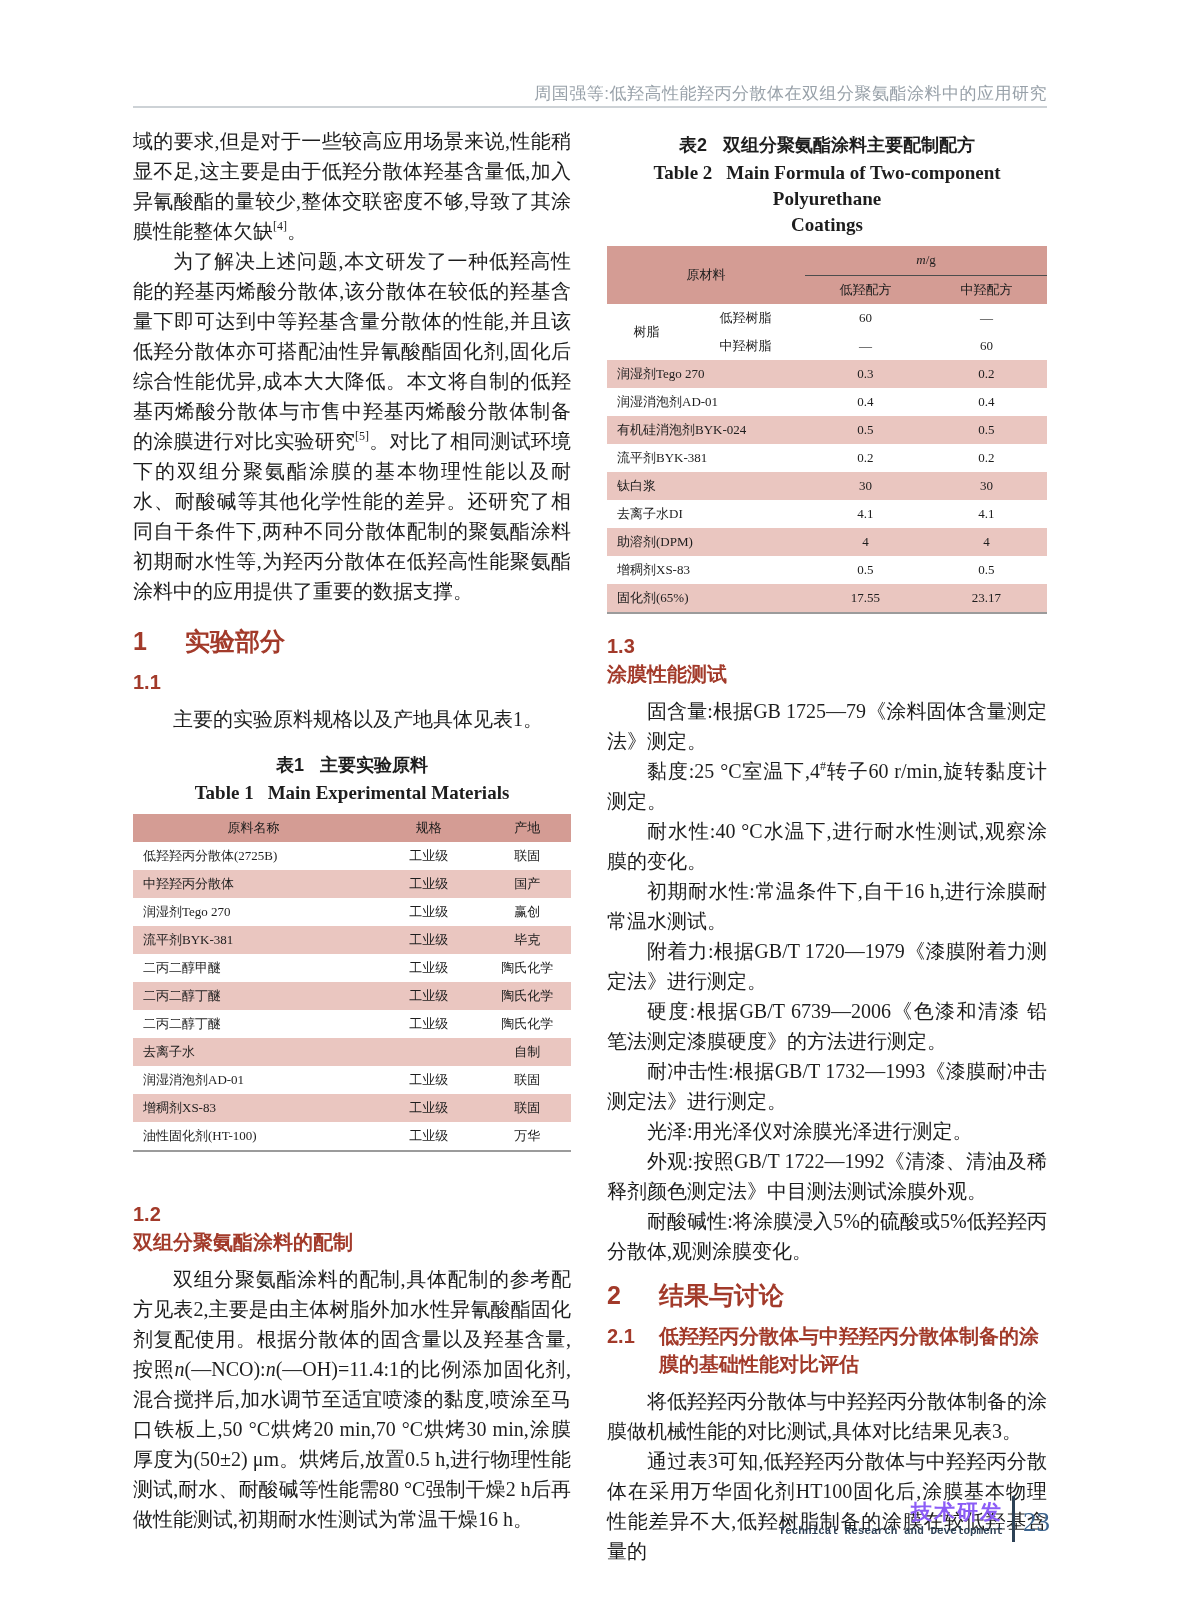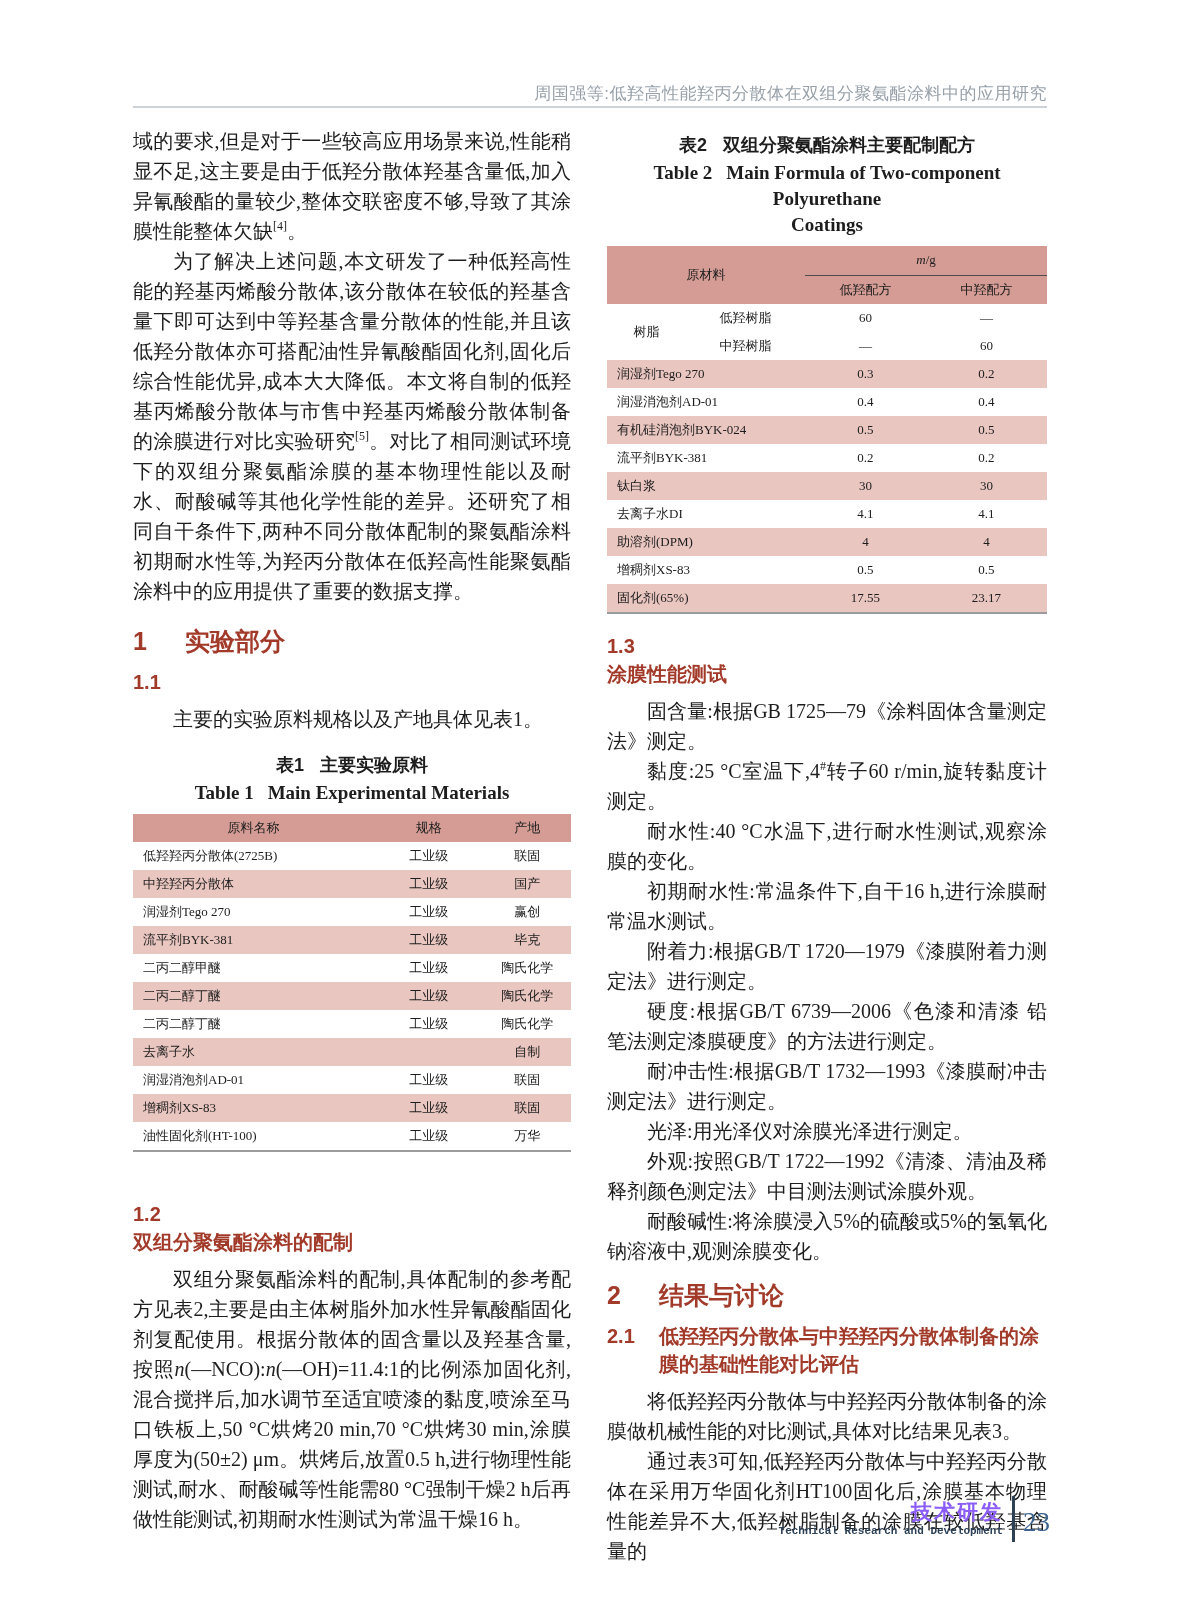--- a/index.html
+++ b/index.html
@@ -284,21 +284,21 @@
     </div>
     <p class="body">固含量:根据GB 1725—79《涂料固体含量测定法》测定。</p>
     <p class="body"><span>黏度:25 °C室温下,4</span><sup class="ref">#</sup><span>转子60 r/min,旋转黏度计测定。</span></p>
     <p class="body">耐水性:40 °C水温下,进行耐水性测试,观察涂膜的变化。</p>
     <p class="body">初期耐水性:常温条件下,自干16 h,进行涂膜耐常温水测试。</p>
     <p class="body">附着力:根据GB/T 1720—1979《漆膜附着力测定法》进行测定。</p>
     <p class="body">硬度:根据GB/T 6739—2006《色漆和清漆 铅笔法测定漆膜硬度》的方法进行测定。</p>
     <p class="body">耐冲击性:根据GB/T 1732—1993《漆膜耐冲击测定法》进行测定。</p>
     <p class="body">光泽:用光泽仪对涂膜光泽进行测定。</p>
     <p class="body">外观:按照GB/T 1722—1992《清漆、清油及稀释剂颜色测定法》中目测法测试涂膜外观。</p>
-    <p class="body">耐酸碱性:将涂膜浸入5%的硫酸或5%的氢氧化钠溶液中,观测涂膜变化。</p>
+    <p class="body">耐酸碱性:将涂膜浸入5%的硫酸或5%低羟羟丙分散体,观测涂膜变化。</p>
 
     <div class="sec-h" style="margin-top:14px;">
       <span class="num">2</span>
       <span class="ttl">结果与讨论</span>
     </div>
     <div class="sub-h">
       <span class="num">2.1</span>
       <span class="ttl">低羟羟丙分散体与中羟羟丙分散体制备的涂膜的基础性能对比评估</span>
     </div>
     <p class="body">将低羟羟丙分散体与中羟羟丙分散体制备的涂膜做机械性能的对比测试,具体对比结果见表3。</p>

